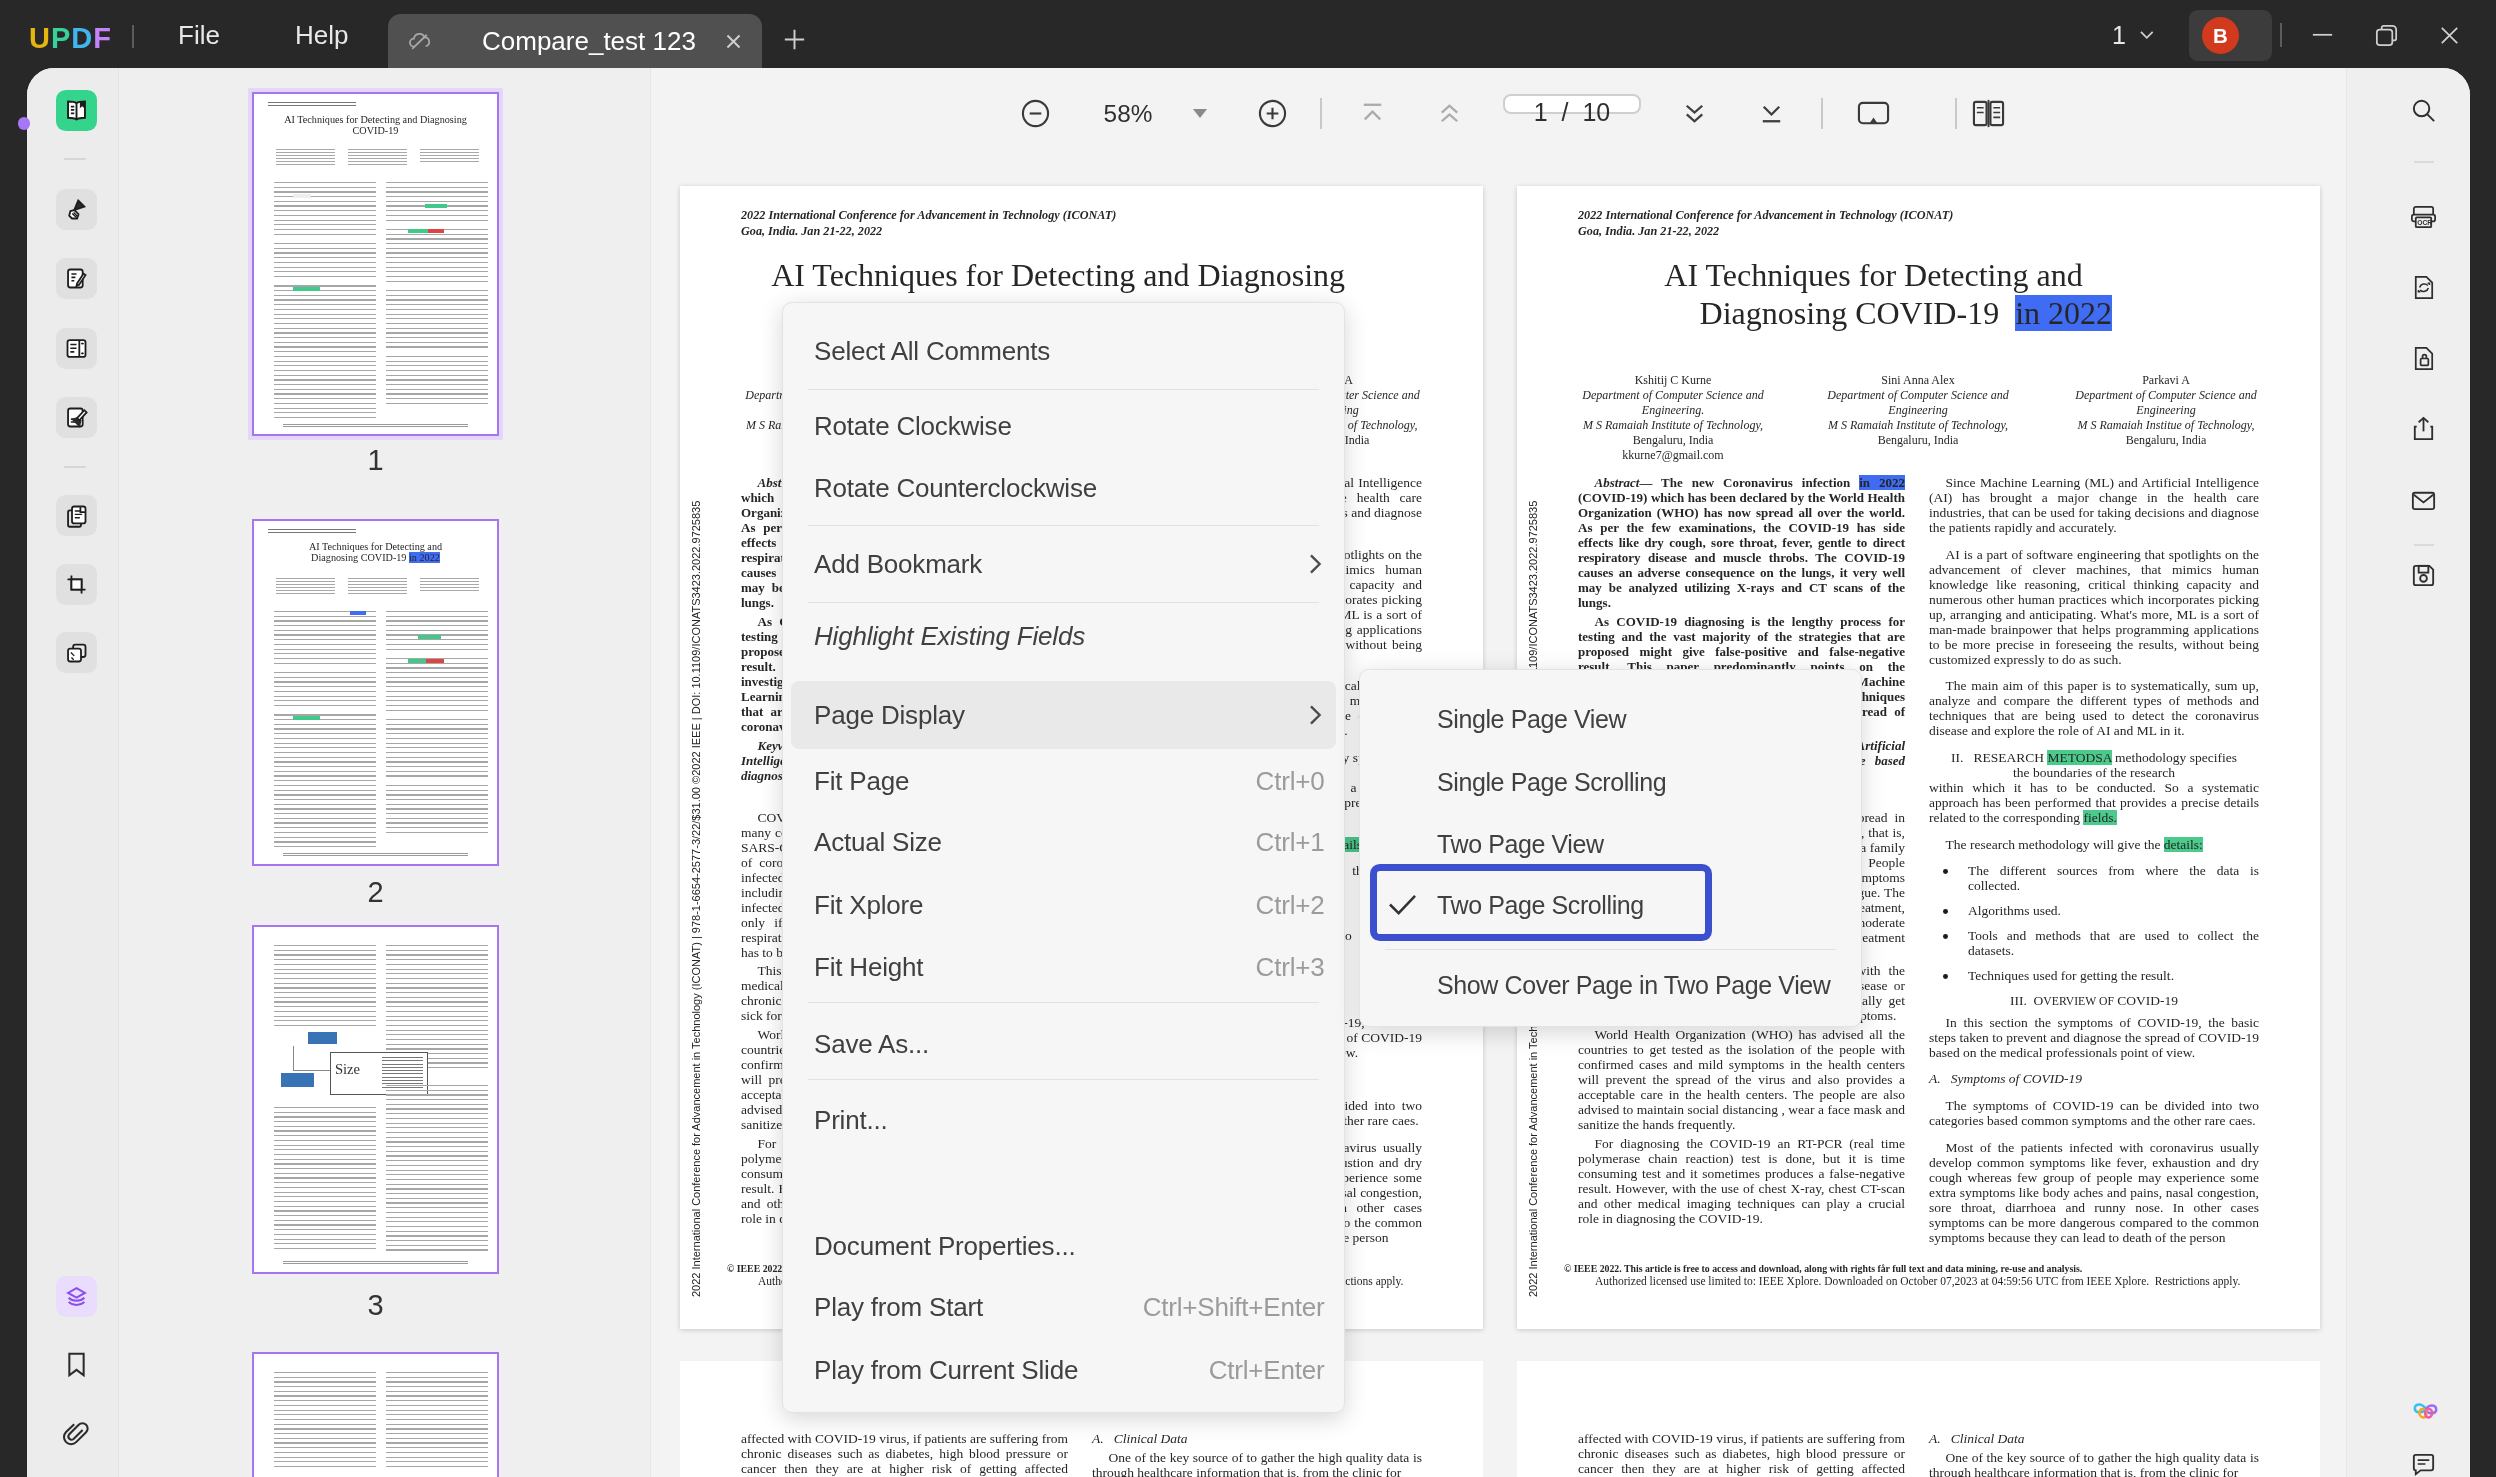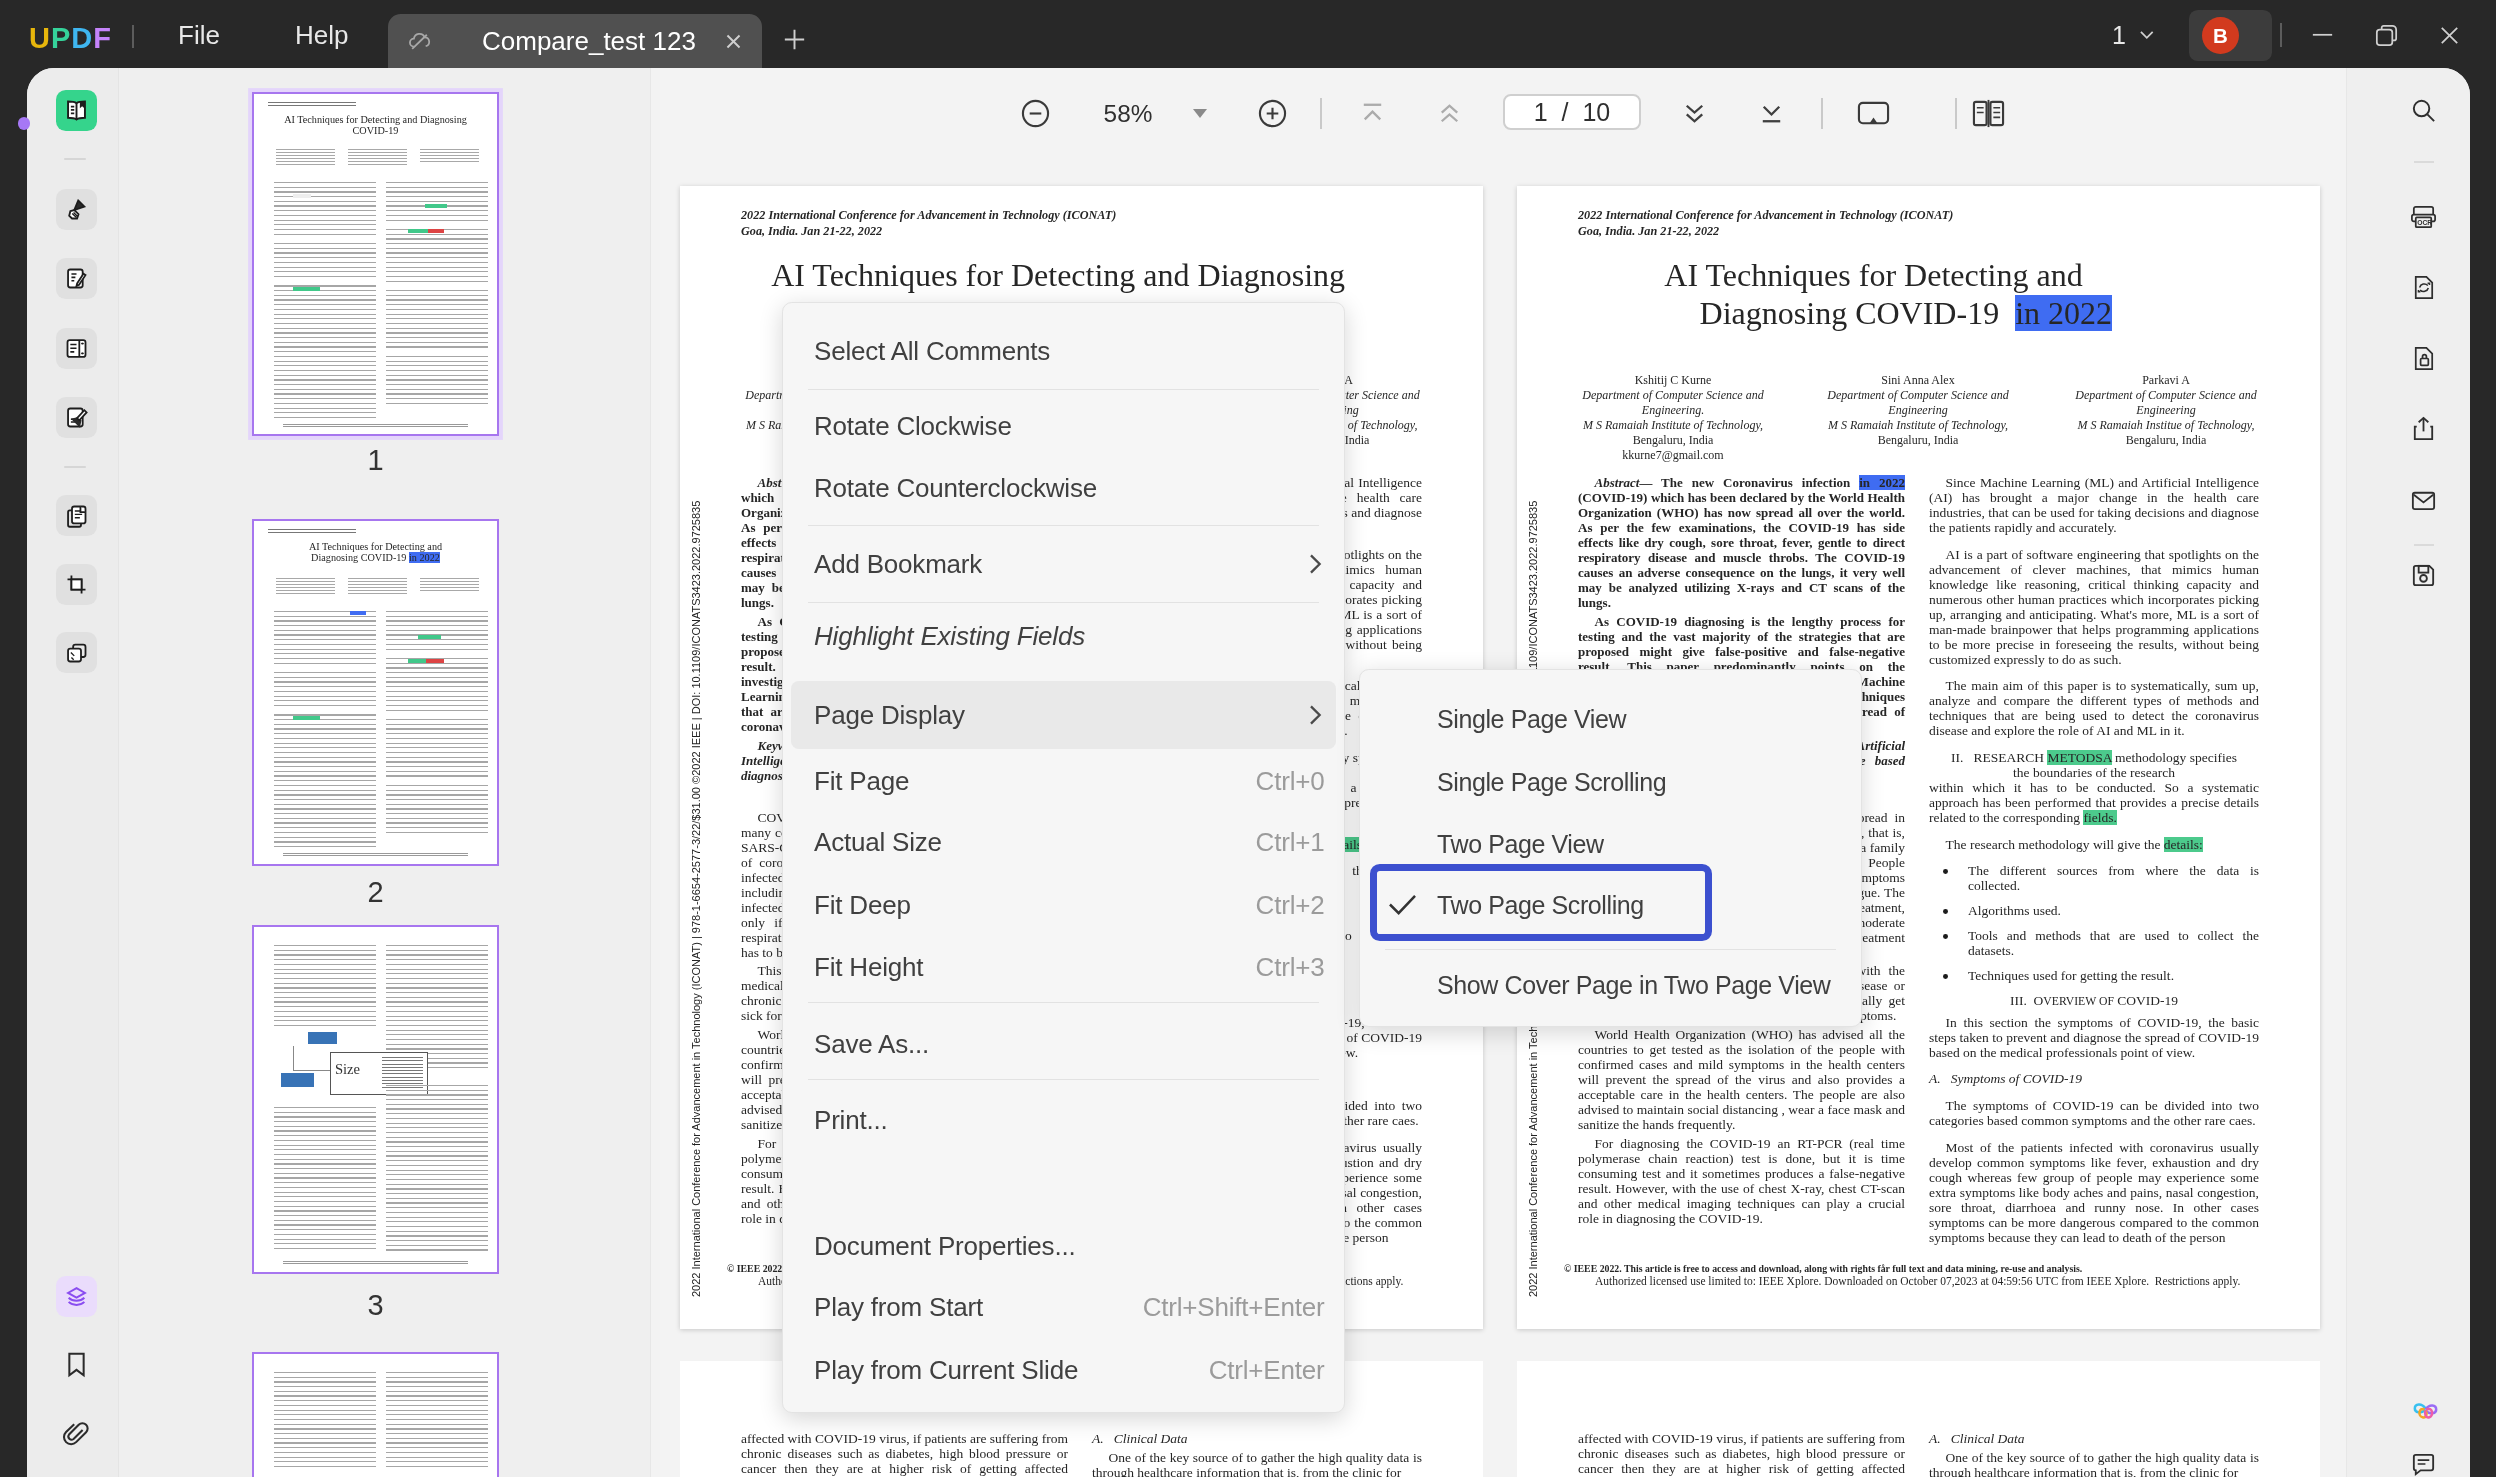--- a/index.html
+++ b/index.html
@@ -289,21 +289,21 @@
 </svg>
 <div class="abs" style="left:1320px; top:98px; width:2px; height:31px; background:#c9c9c9;"></div>
 <svg class="abs" style="left:1357px; top:98px;" width="31" height="31" viewBox="0 0 32 32" fill="none" stroke="#ababab" stroke-width="2.4">
   <path d="M7 7 H25"></path>
     <path d="M8 22 L16 14 L24 22"></path>
 </svg>
 <svg class="abs" style="left:1434px; top:98px;" width="31" height="31" viewBox="0 0 32 32" fill="none" stroke="#ababab" stroke-width="2.4">
   <path d="M8 15 L16 8 L24 15"></path>
     <path d="M8 24 L16 17 L24 24"></path>
 </svg>
-<div class="abs" style="left:1503px; top:94px; width:138px; height:36px; background:#fff; border:2px solid #cfcfcf; border-radius:7.8px; text-align:center; font-size:25px; color:#2f2f2f; line-height:32px;">1&nbsp;&nbsp;/&nbsp;&nbsp;10</div>
+<div class="abs" style="left:1503px; top:94px; width:138px; height:20px; background:#fff; border:2px solid #cfcfcf; border-radius:7.8px; text-align:center; font-size:25px; color:#2f2f2f; line-height:32px;">1&nbsp;&nbsp;/&nbsp;&nbsp;10</div>
 <svg class="abs" style="left:1679px; top:98px;" width="31" height="31" viewBox="0 0 32 32" fill="none" stroke="#3f3f3f" stroke-width="2.4">
   <path d="M8 8 L16 15 L24 8"></path>
     <path d="M8 17 L16 24 L24 17"></path>
 </svg>
 <svg class="abs" style="left:1756px; top:98px;" width="31" height="31" viewBox="0 0 32 32" fill="none" stroke="#3f3f3f" stroke-width="2.4">
   <path d="M8 9 L16 17 L24 9"></path>
     <path d="M7 24 H25"></path>
 </svg>
 <div class="abs" style="left:1821px; top:98px; width:2px; height:31px; background:#c9c9c9;"></div>
 <svg class="abs" style="left:1855px; top:97px;" width="37" height="33" viewBox="0 0 38 34" fill="none" stroke="#3a3a3a" stroke-width="2.2">
@@ -498,21 +498,21 @@
     </div>
   <div class="mi" style="top:447px;">
       <span class="lab">Fit Page</span>
       <span class="sc">Ctrl+0</span>
     </div>
   <div class="mi" style="top:508px;">
       <span class="lab">Actual Size</span>
       <span class="sc">Ctrl+1</span>
     </div>
   <div class="mi" style="top:571px;">
-      <span class="lab">Fit Deep</span>
+      <span class="lab">Fit Xplore</span>
       <span class="sc">Ctrl+2</span>
     </div>
   <div class="mi" style="top:633px;">
       <span class="lab">Fit Height</span>
       <span class="sc">Ctrl+3</span>
     </div>
   <div class="msep" style="top:699px;"></div>
   <div class="mi" style="top:710px;">
       <span class="lab">Save As...</span>
     </div>

